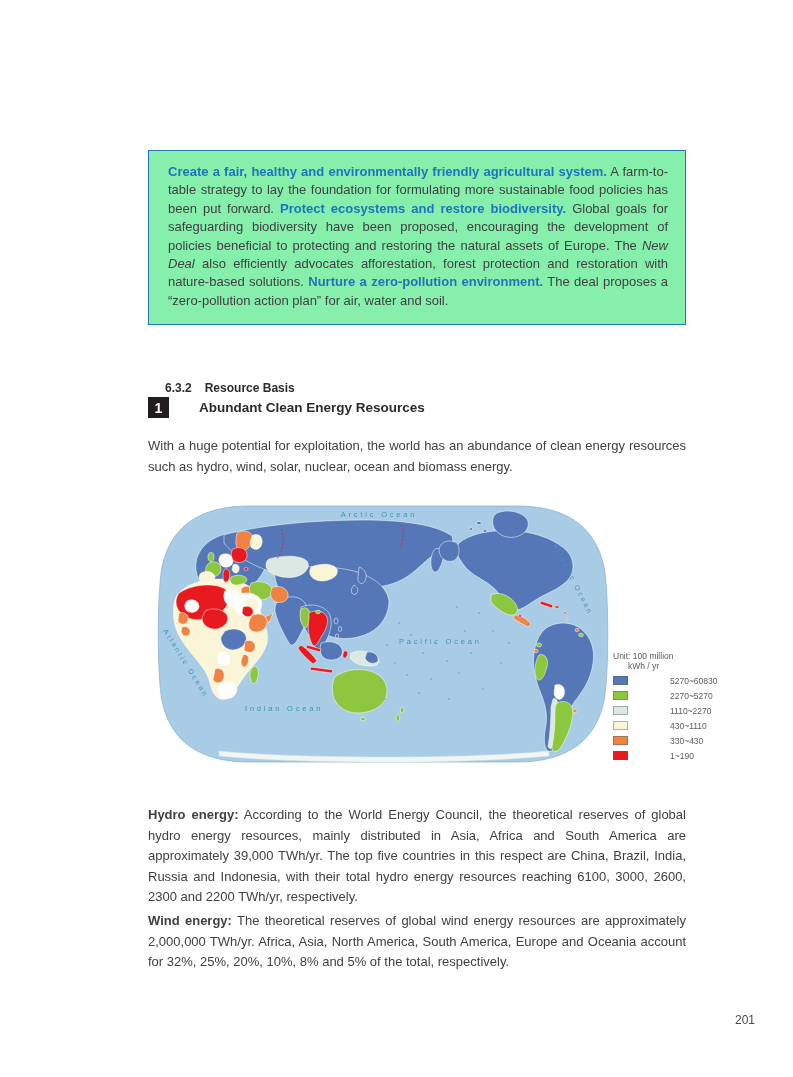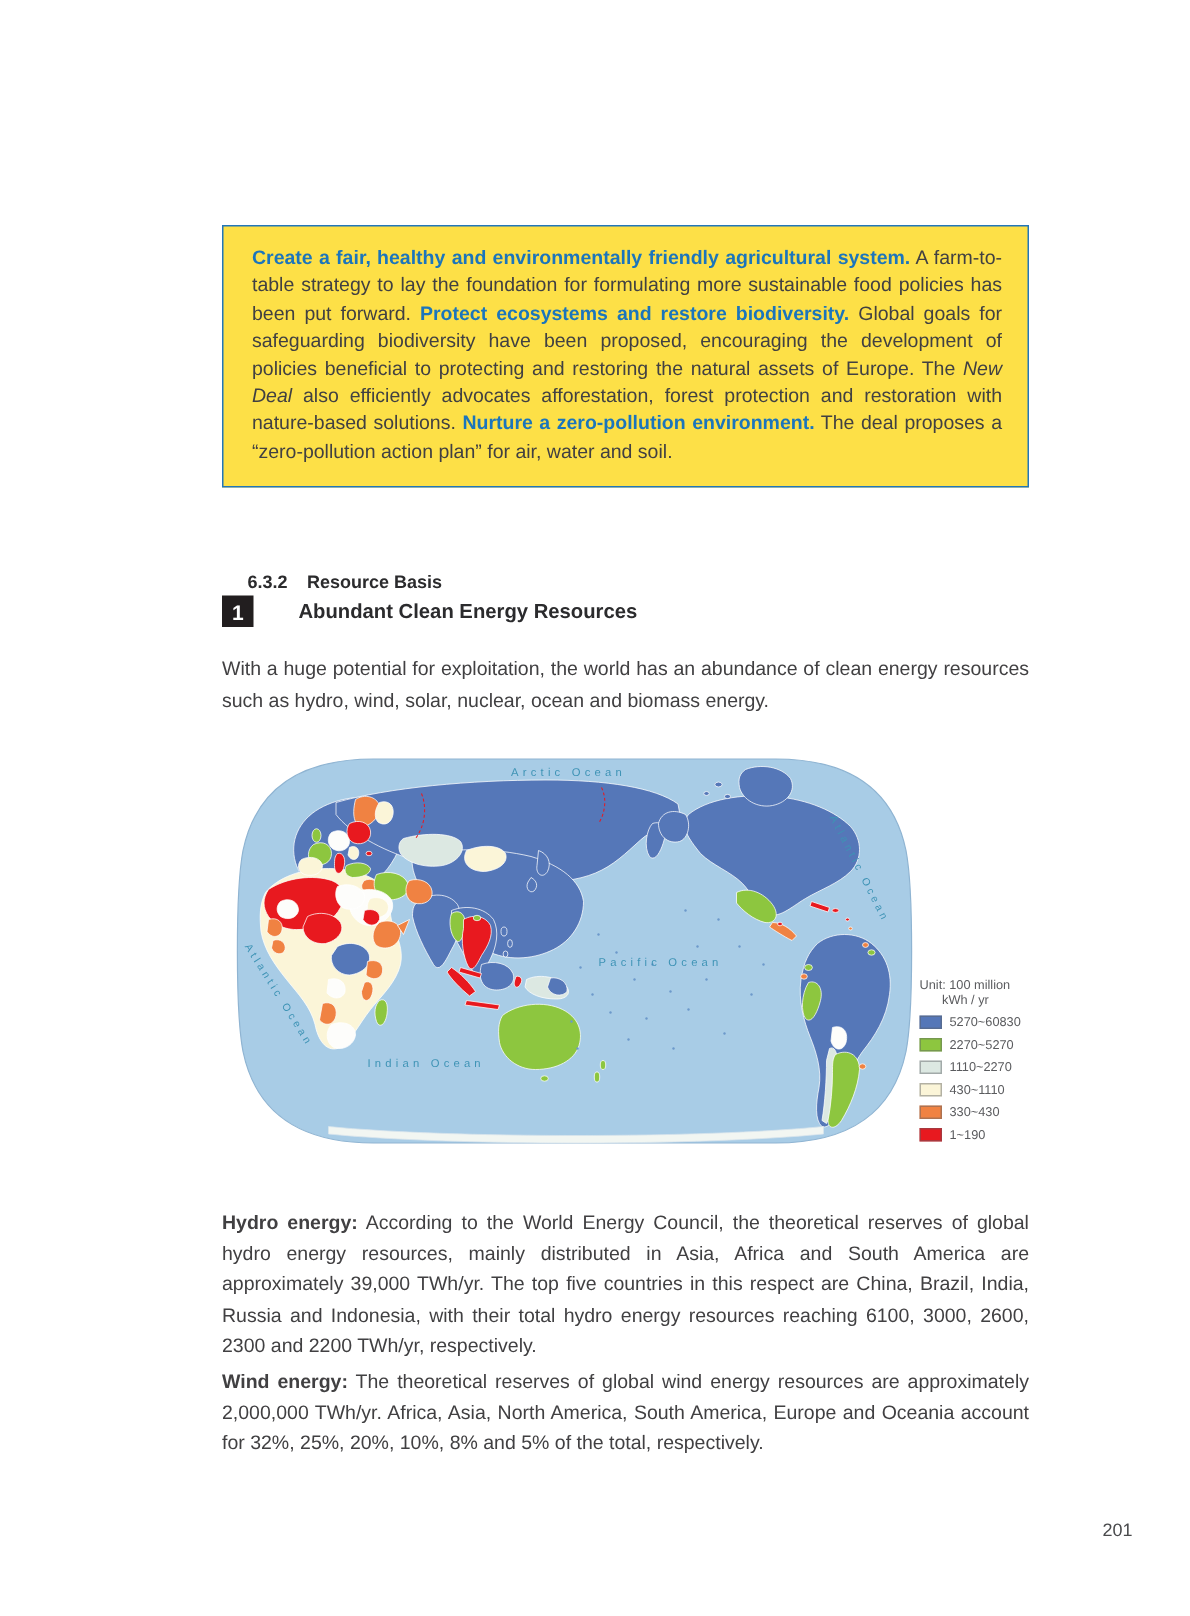--- a/index.html
+++ b/index.html
@@ -3,21 +3,21 @@
 <meta charset="utf-8">
 <style>
   html,body { margin:0; padding:0; background:#ffffff; }
   .page {
     position:relative; width:793px; height:1077px; background:#ffffff;
     font-family:"Liberation Sans", sans-serif; color:#414042; overflow:hidden;
   }
   
   .callout {
     position:absolute; left:148px; top:150px; width:538px; box-sizing:border-box;
-    border:1.5px solid #2276B9; padding:12px 17px 14px 19px; background:#fde047;
+    border:1.5px solid #2276B9; padding:12px 17px 14px 19px; background:#86efac;
   }
   .callout p { margin:0; font-size:13px; line-height:18.4px; text-align:justify; }
   .b-blue { color:#1B75BC; font-weight:bold; }
   .it { font-style:italic; }
   .b { font-weight:bold; }
 
   .section-heading { position:absolute; left:148px; top:364px; margin:17px; font-size:12px; font-weight:bold; color:#2B2B2D; }
   .section-heading .num { margin-right:13px; }
 
   .item-heading { position:absolute; left:148px; top:397px; display:flex; align-items:center; }
@@ -31,21 +31,21 @@
   #intro { top:436px; }
   #hydro { top:805px; }
   #wind  { top:911px; }
 
   .figure { position:absolute; left:149px; top:503px; width:541px; height:264px; }
   .map-svg { position:absolute; left:0; top:0; }
 
   .legend { position:absolute; left:464px; top:148px; width:78px; font-size:8.5px; color:#5A5B5E; line-height:10px; }
   .legend-title { margin-bottom:5px; }
   .legend-title .l2 { display:block; padding-left:15px; }
-  .legend-item { display:flex; align-items:center; margin-bottom:5px; }
+  .legend-item { display:flex; align-items:flex-start; margin-bottom:5px;gap:37px; }
   .swatch { width:15px; height:9px; margin-right:5px; flex:none; border:0.5px solid rgba(90,95,100,0.45); box-sizing:border-box; }
 
   .caption { position:absolute; left:148px; top:771px; width:538px; margin:0; text-align:center; font-size:12.5px; font-weight:bold; color:#1B75BC; }
   .caption .cap-text { margin-left:14px; }
 
   .page-number { position:absolute; right:38px; top:1013px; font-size:12px; color:#4A4B4D; }
 
   .olabel { font-family:"Liberation Sans", sans-serif; font-size:7.5px; letter-spacing:2.8px; fill:#3E93B5; }
   .olabel-sm { font-family:"Liberation Sans", sans-serif; font-size:7px; letter-spacing:2.4px; fill:#3E93B5; }
 </style>

